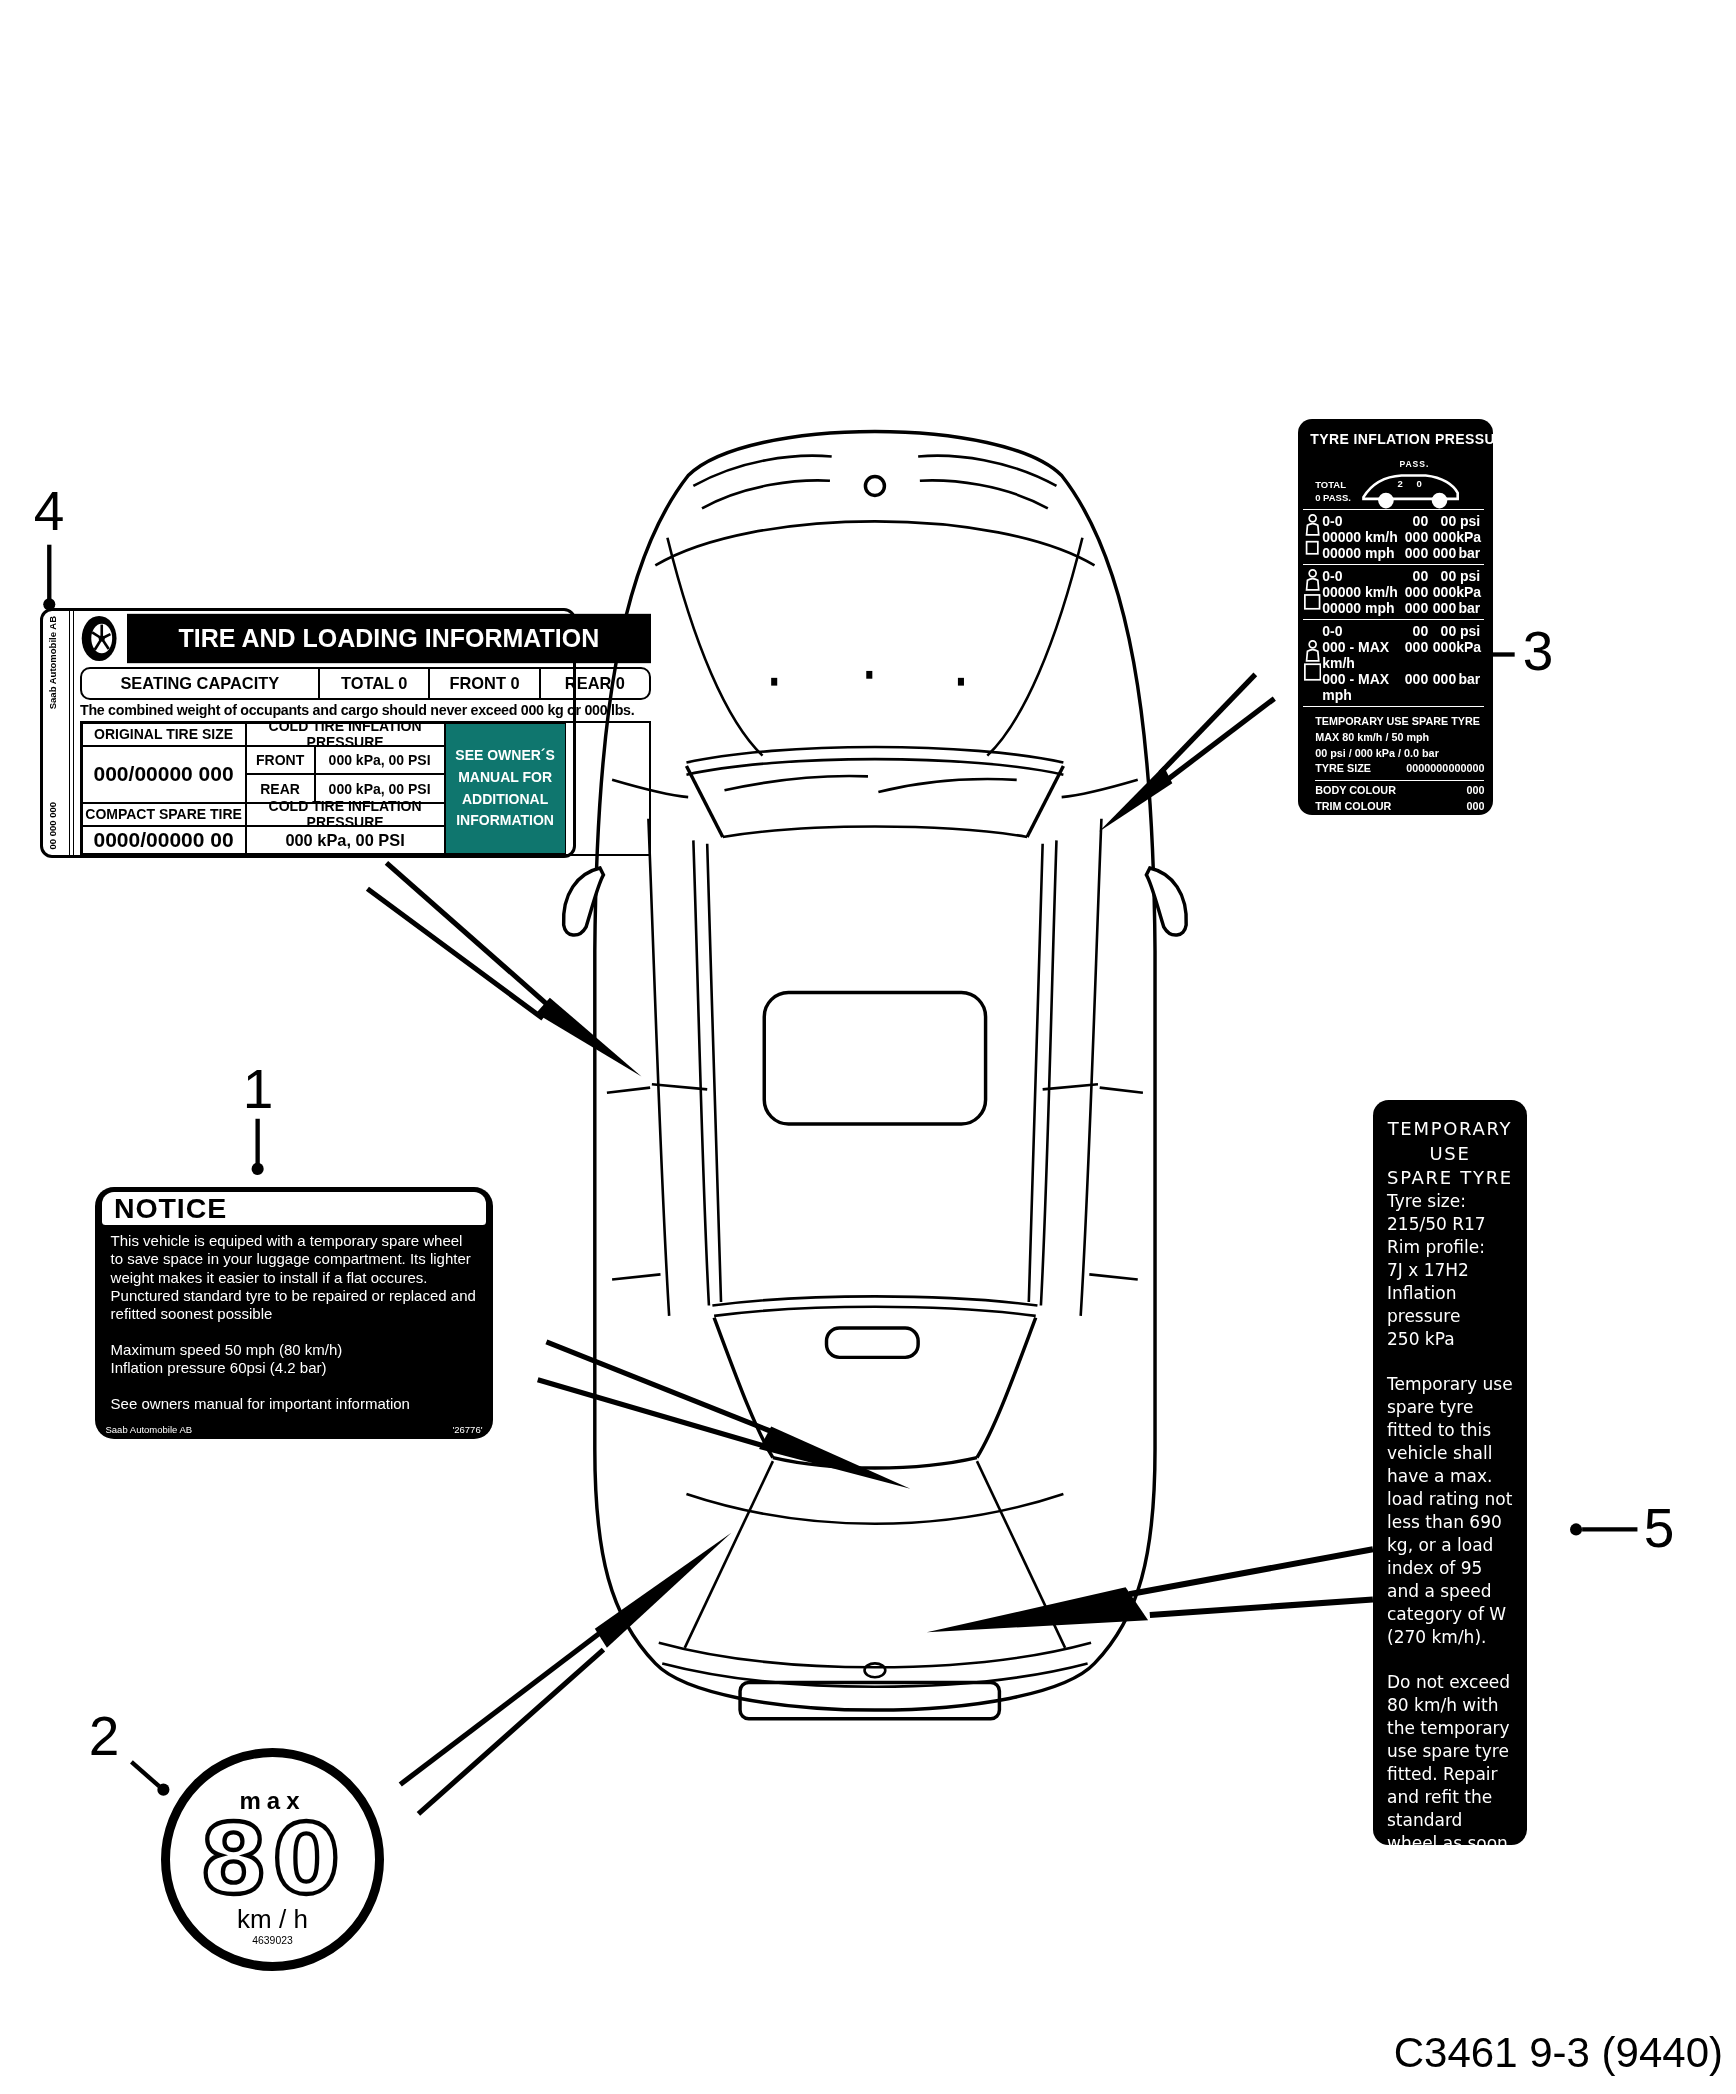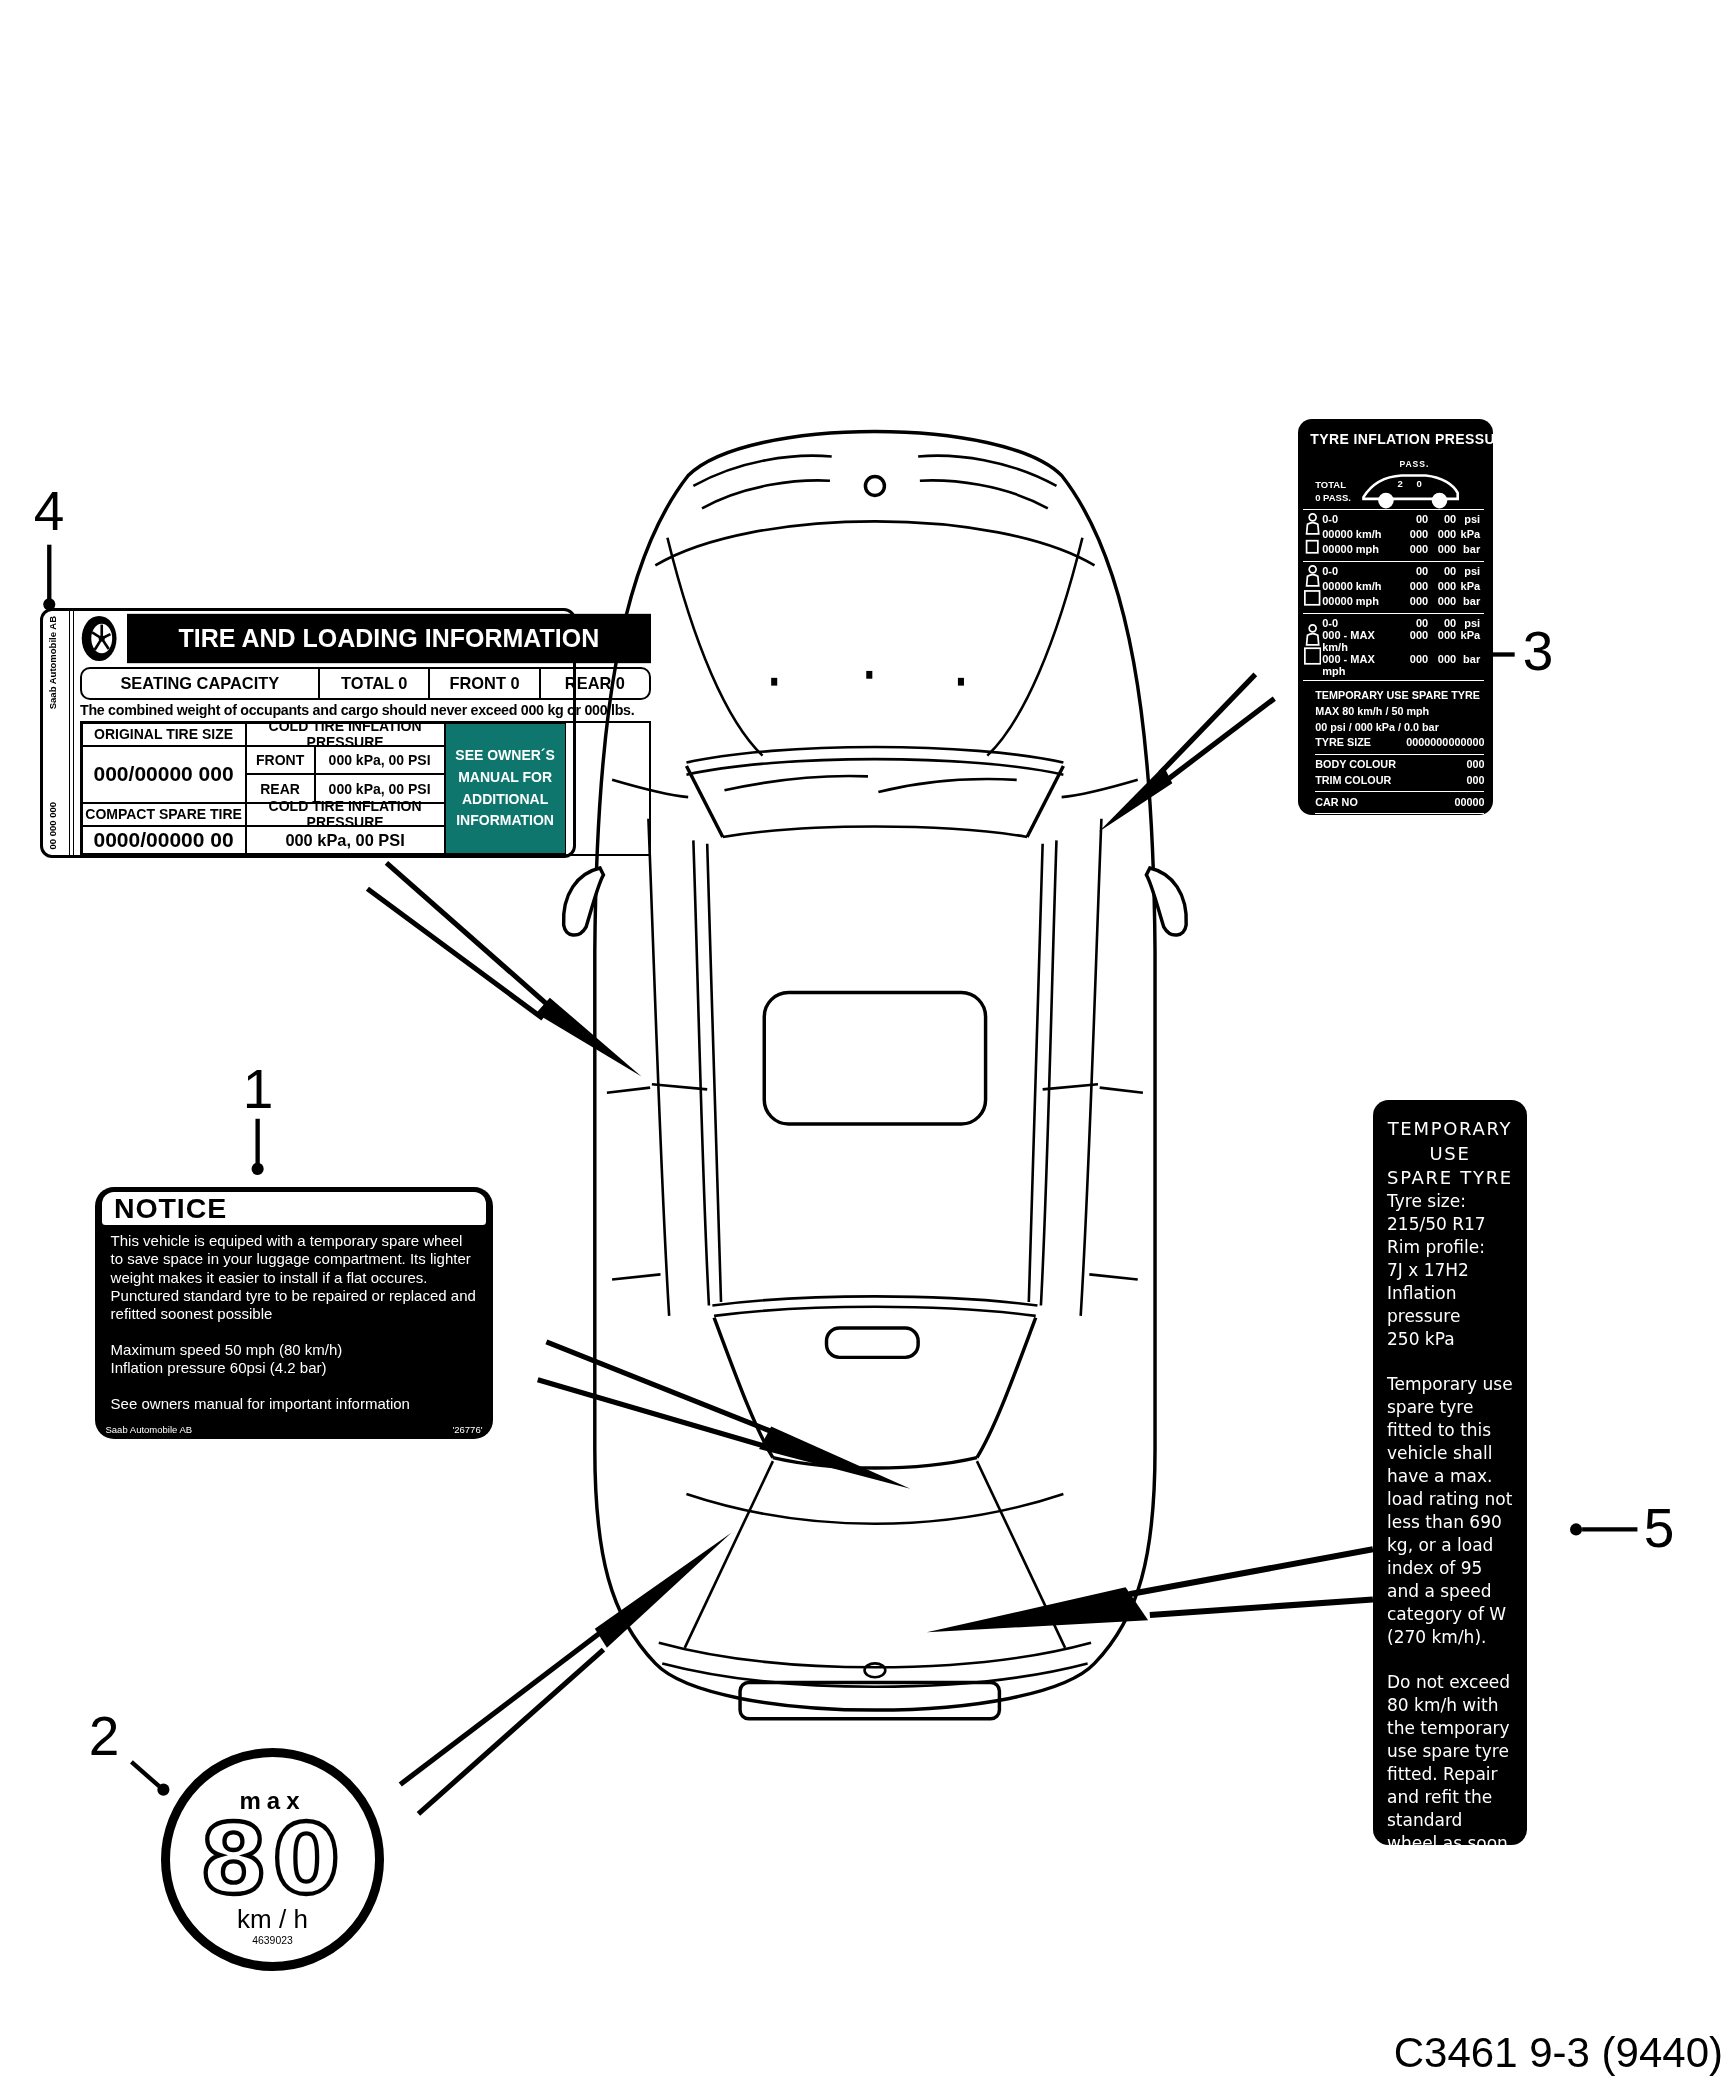--- a/index.html
+++ b/index.html
@@ -49,21 +49,21 @@
 
   
   .l3{position:absolute;left:1281px;top:419px;width:195px;height:396px;background:#000;color:#fff;
       border-radius:14px;box-sizing:border-box;padding:12px 8.6px 10.4px 5.2px;display:flex;flex-direction:column;margin-left:17px;}
   .l3-title{font-size:14px;font-weight:bold;letter-spacing:0.4px;padding-left:7px;white-space:nowrap;}
   .l3-head{display:flex;margin-top:12px;padding-left:12px;align-items:flex-end;}
   .l3-total{font-size:9.5px;font-weight:bold;line-height:1.3;}
   .l3-caricon{position:relative;margin-left:8.6px;width:102px;height:45px;}
   .l3-pass{position:absolute;left:40px;top:0;font-size:8.6px;font-weight:bold;letter-spacing:0.9px;}
   .l3-carnum{position:absolute;font-size:9.5px;font-weight:bold;}
-  .l3-grid{display:grid;grid-template-columns:19px 78px 28px 28px 24px;font-size:11px;font-weight:bold;}
+  .l3-grid{display:grid;grid-template-columns:19px 78px 28px 28px 24px;font-size:14px;font-weight:bold;}
   .l3-grid .num{text-align:right;}
   .l3-grid .unit{text-align:right;}
   .l3-group{border-bottom:1.7px solid #fff;padding:2.6px 0 3.5px 0;}
   .l3-group.first{border-top:1.7px solid #fff;}
   .l3-gicon{grid-row:span 3;display:flex;align-items:center;justify-content:center;}
   .l3-spare{margin-top:7px;padding-left:12px;font-size:10.8px;font-weight:bold;line-height:1.45;}
   .l3-bottom{margin-top:auto;padding-left:12px;font-size:10.8px;font-weight:bold;}
   .l3-row{display:flex;justify-content:space-between;line-height:1.45;}
   .l3-hr{border-bottom:1.7px solid #fff;margin:2.6px 0;}
   .l3-part{display:flex;justify-content:space-between;font-size:13px;font-weight:bold;margin-top:0.9px;}

